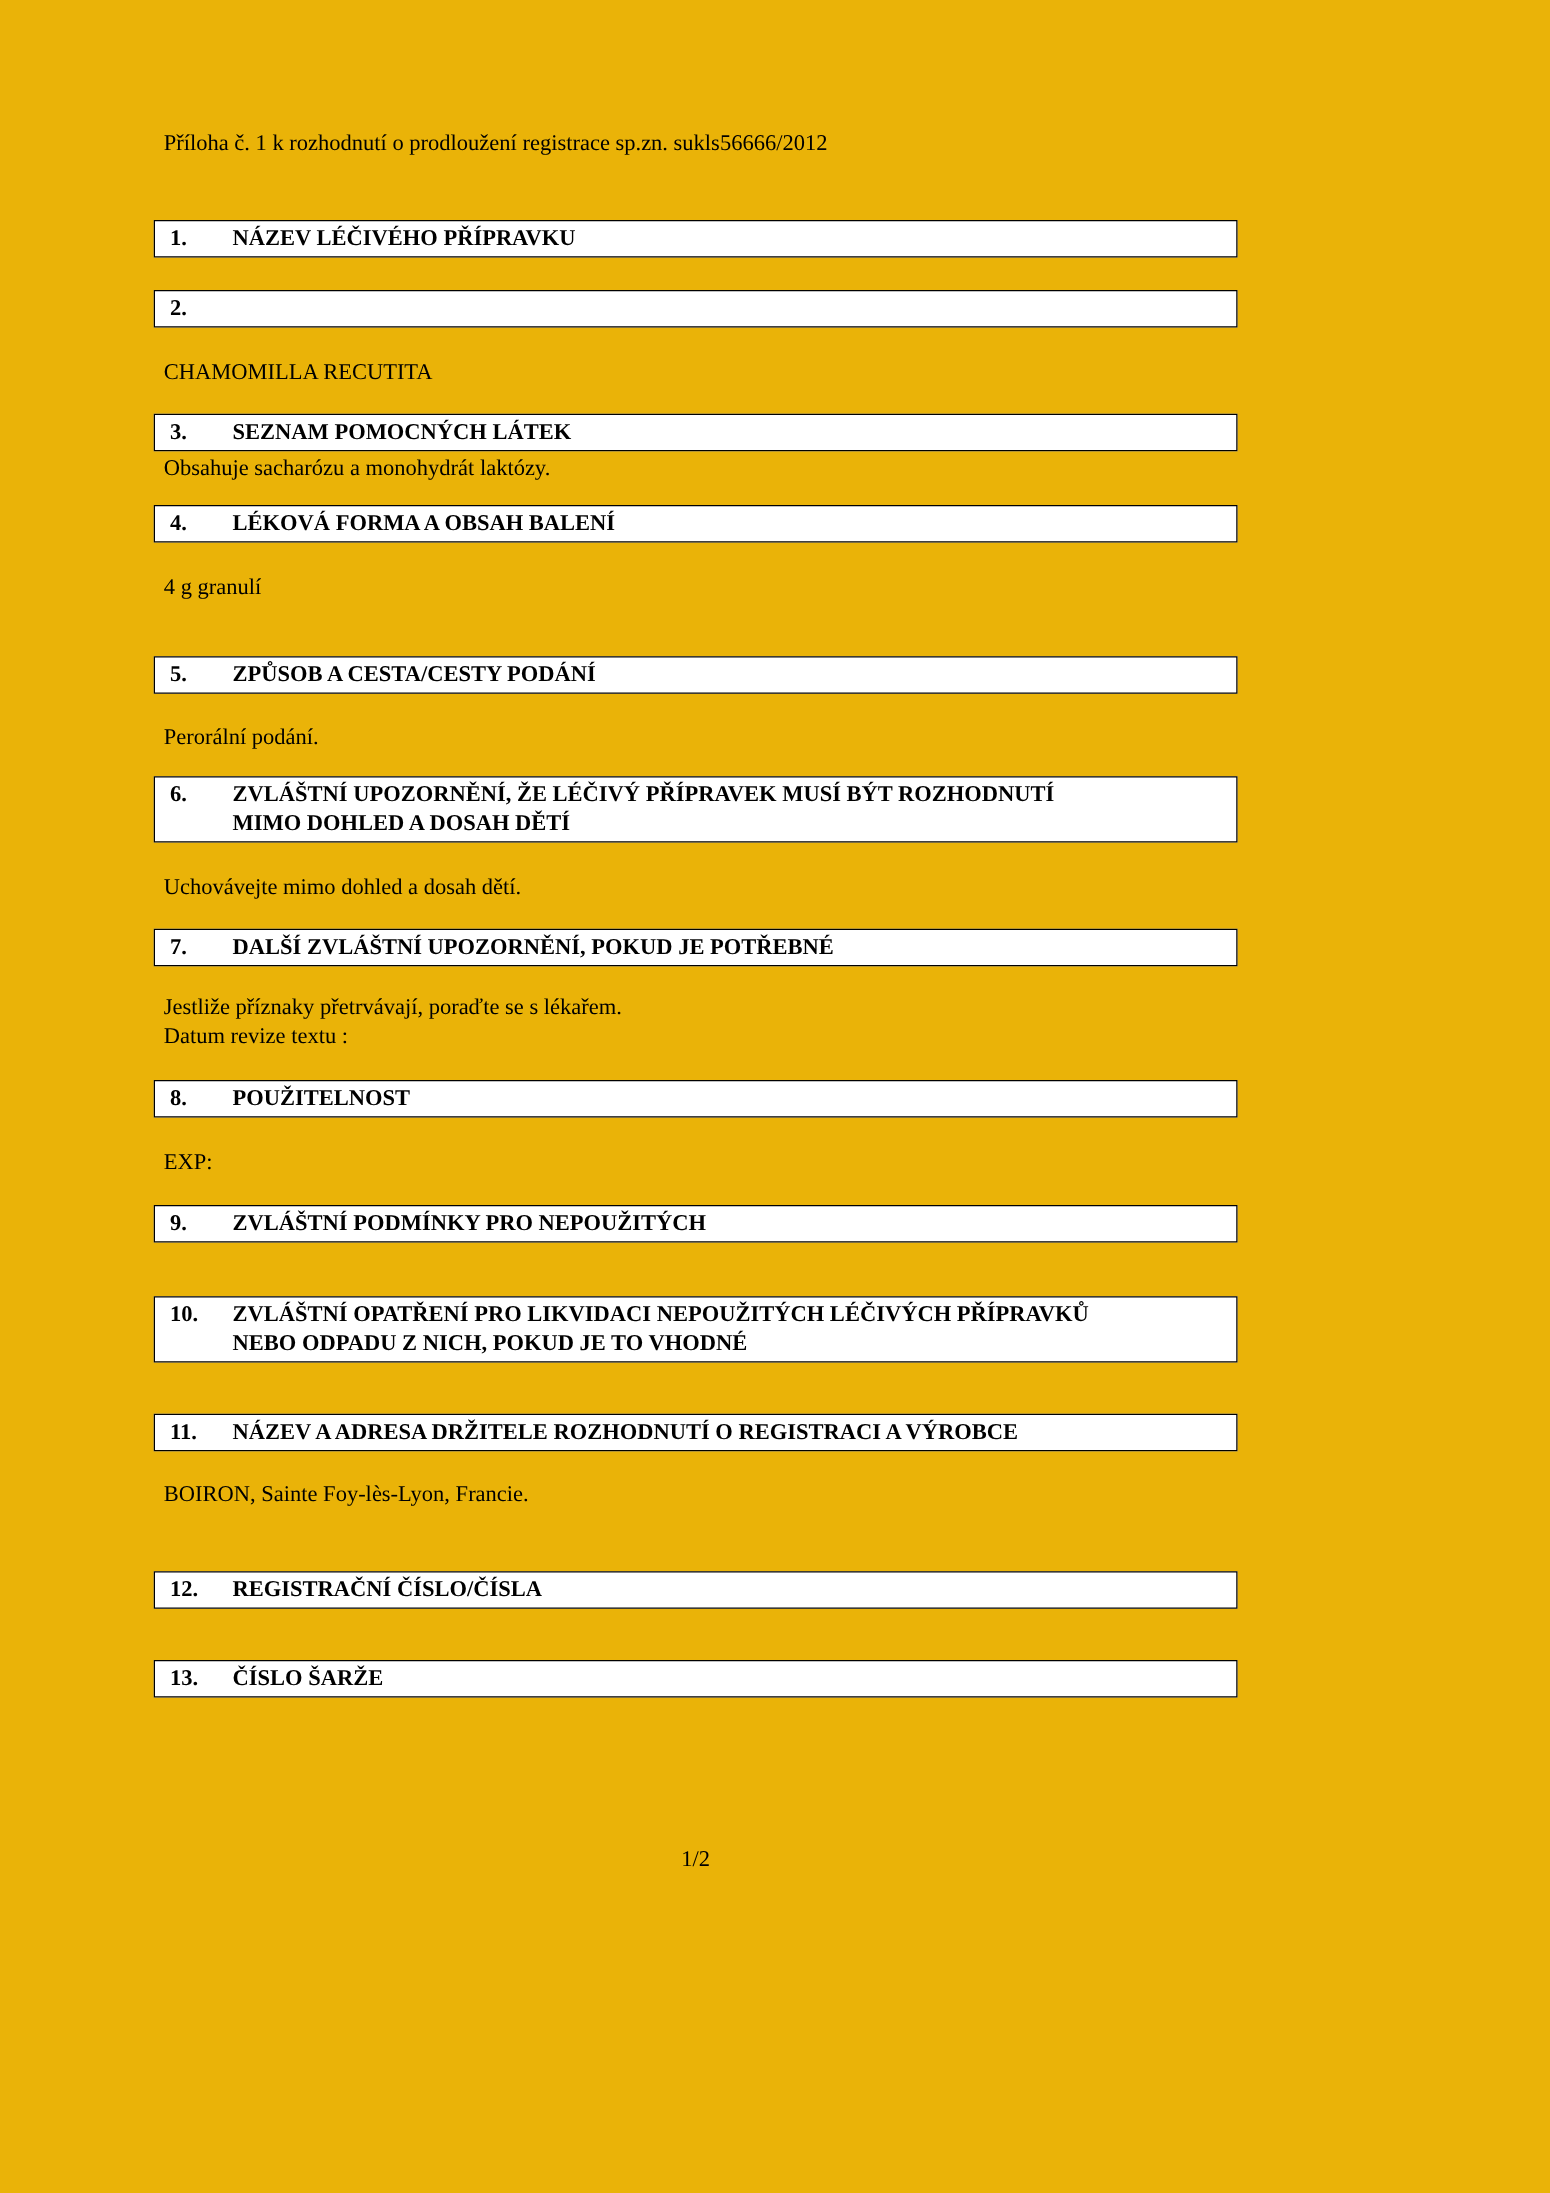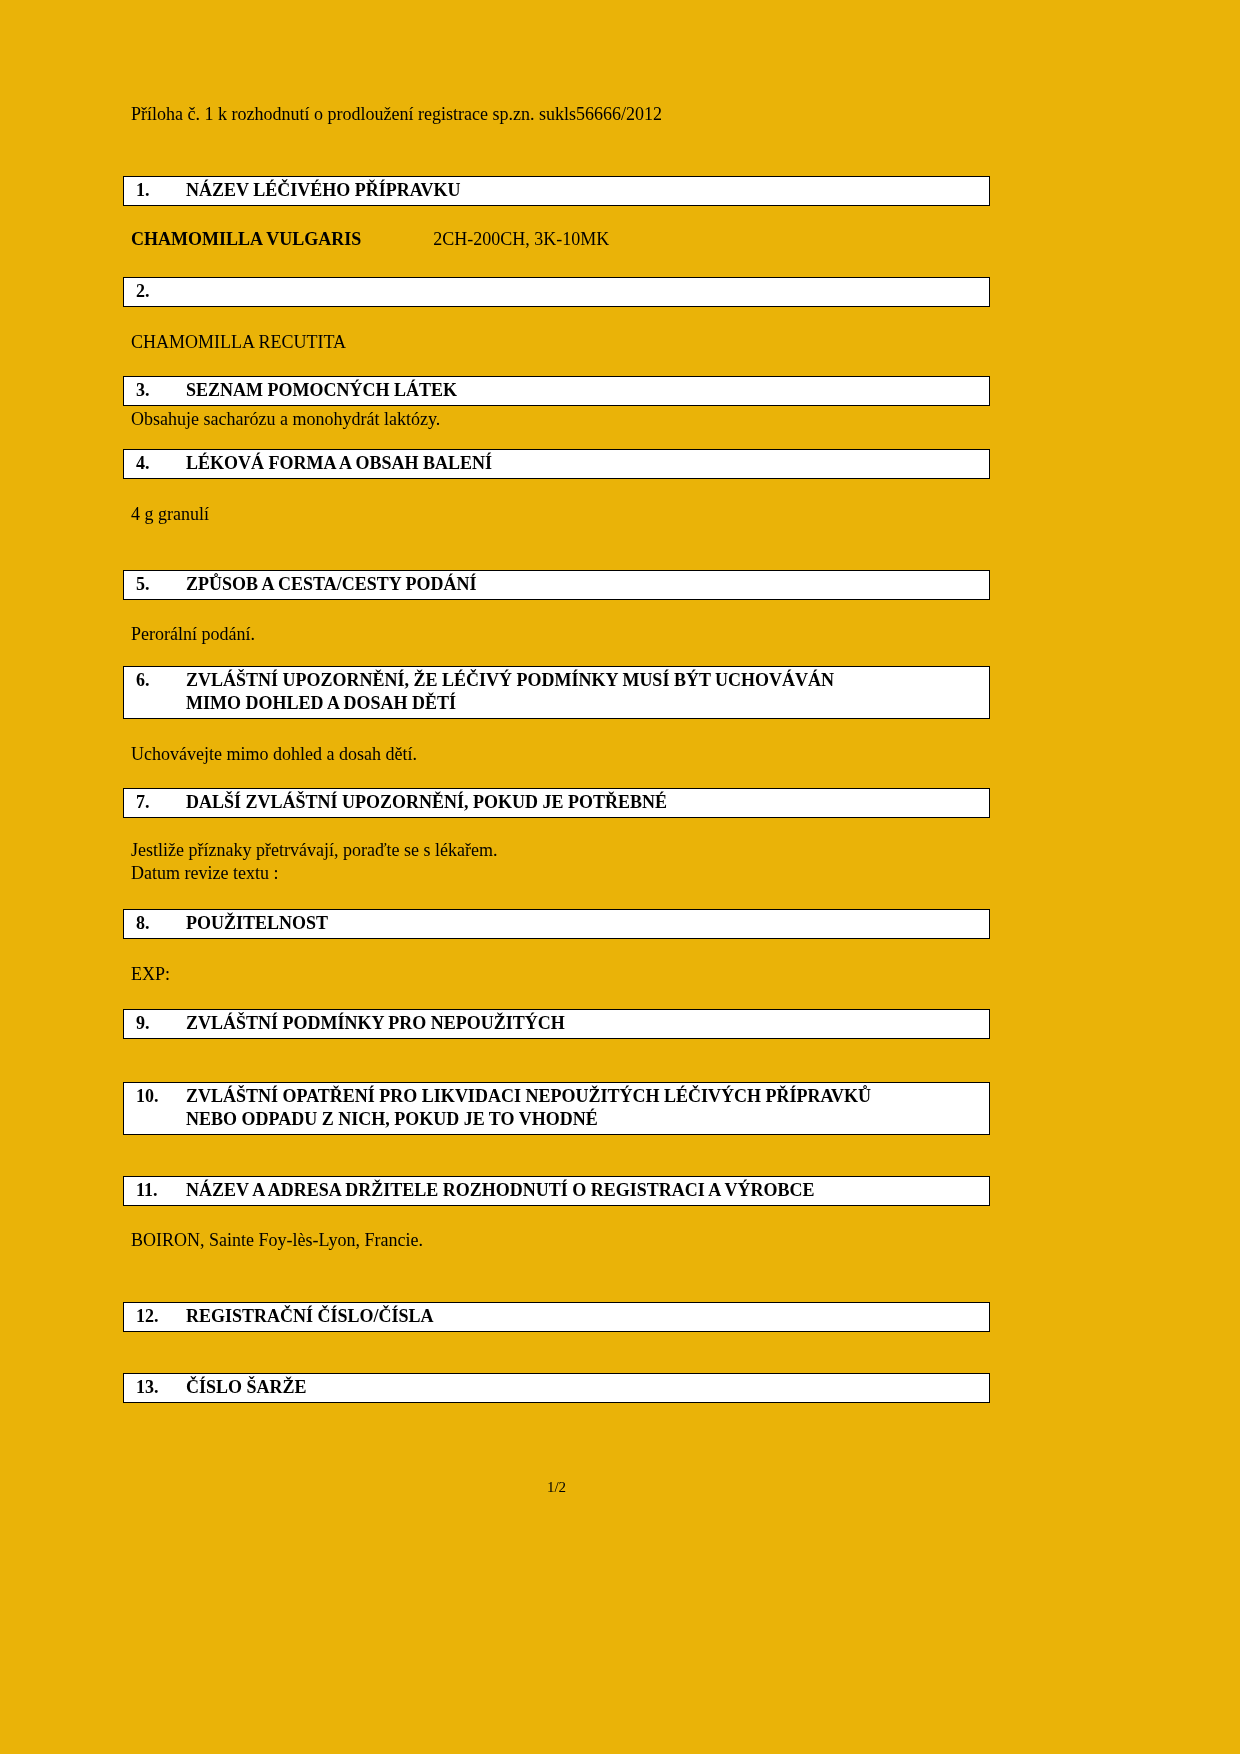--- a/index.html
+++ b/index.html
@@ -56,37 +56,36 @@
     white-space: pre-line;
   }
   .bold { font-weight: bold; }
   .product-strength { margin-left: 72px; }
   .page-footer {
     position: absolute;
     left: 123px;
     top: 1478px;
     width: 867px;
     text-align: center;
-    font-size: 15px;
+    font-size: 18px;
     line-height: 18px;
   }
 </style>
 </head>
 <body>
 
 <div class="page">
   <div class="content">
 
     <p class="doc-header">Příloha č. 1  k rozhodnutí o prodloužení registrace sp.zn. sukls56666/2012</p>
 
     <div class="section-box" style="margin-top:50px">
       <span class="sec-num">1.</span>
       <span class="sec-title">NÁZEV LÉČIVÉHO PŘÍPRAVKU</span>
     </div>
-    <p class="body-text" style="margin-top:22px"><span class="bold">CHAMOMILLA VULGARIS</span><span class="product-strength">2CH-200CH, 3K-10MK</span></p>
 
     <div class="section-box" style="margin-top:26px">
       <span class="sec-num">2.</span>
     </div>
     <p class="body-text" style="margin-top:24px">CHAMOMILLA RECUTITA</p>
 
     <div class="section-box" style="margin-top:22px">
       <span class="sec-num">3.</span>
       <span class="sec-title">SEZNAM POMOCNÝCH LÁTEK</span>
     </div>
@@ -99,21 +98,21 @@
     <p class="body-text" style="margin-top:24px">4 g granulí</p>
 
     <div class="section-box" style="margin-top:44px">
       <span class="sec-num">5.</span>
       <span class="sec-title">ZPŮSOB A CESTA/CESTY PODÁNÍ</span>
     </div>
     <p class="body-text" style="margin-top:23px">Perorální podání.</p>
 
     <div class="section-box" style="margin-top:20px">
       <span class="sec-num">6.</span>
-      <span class="sec-title">ZVLÁŠTNÍ UPOZORNĚNÍ, ŽE LÉČIVÝ PODMÍNKY MUSÍ BÝT UCHOVÁVÁN
+      <span class="sec-title">ZVLÁŠTNÍ UPOZORNĚNÍ, ŽE LÉČIVÝ PŘÍPRAVEK MUSÍ BÝT ROZHODNUTÍ
 MIMO DOHLED A DOSAH DĚTÍ</span>
     </div>
     <p class="body-text" style="margin-top:24px">Uchovávejte mimo dohled a dosah dětí.</p>
 
     <div class="section-box" style="margin-top:22px">
       <span class="sec-num">7.</span>
       <span class="sec-title">DALŠÍ ZVLÁŠTNÍ UPOZORNĚNÍ, POKUD JE POTŘEBNÉ</span>
     </div>
     <p class="body-text" style="margin-top:21px">Jestliže příznaky přetrvávají, poraďte se s lékařem.
 Datum revize textu :</p>

